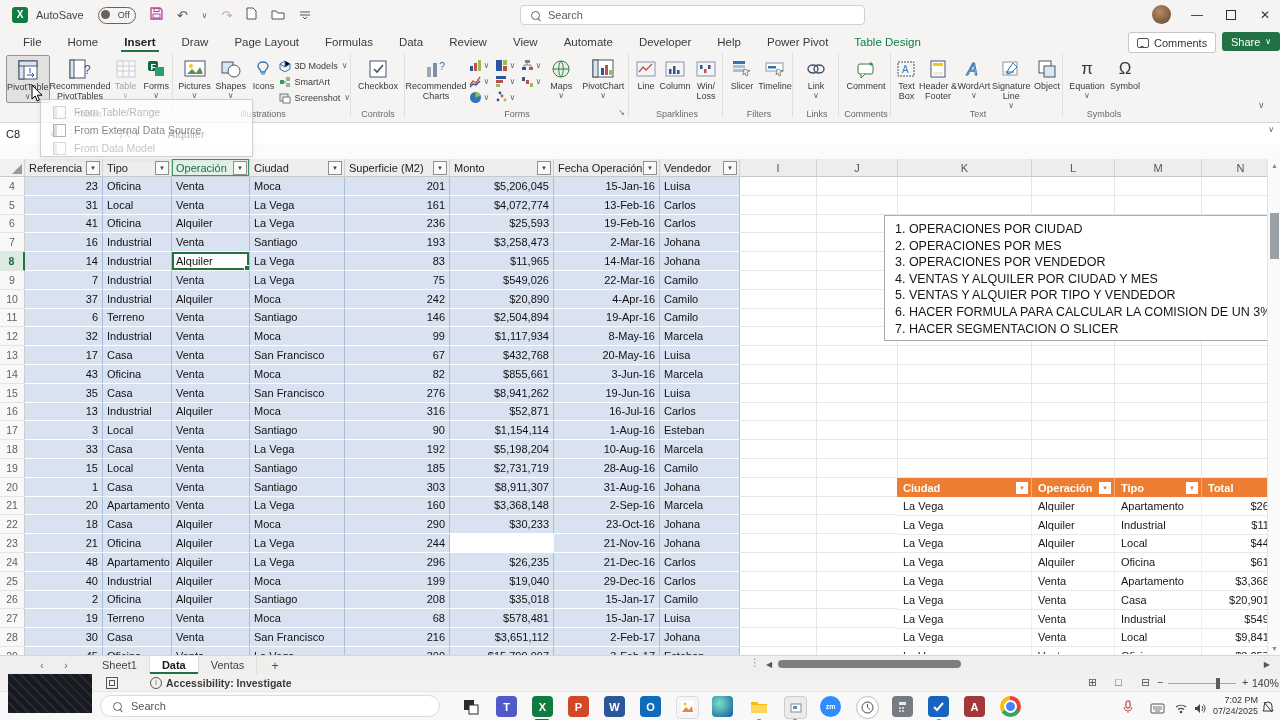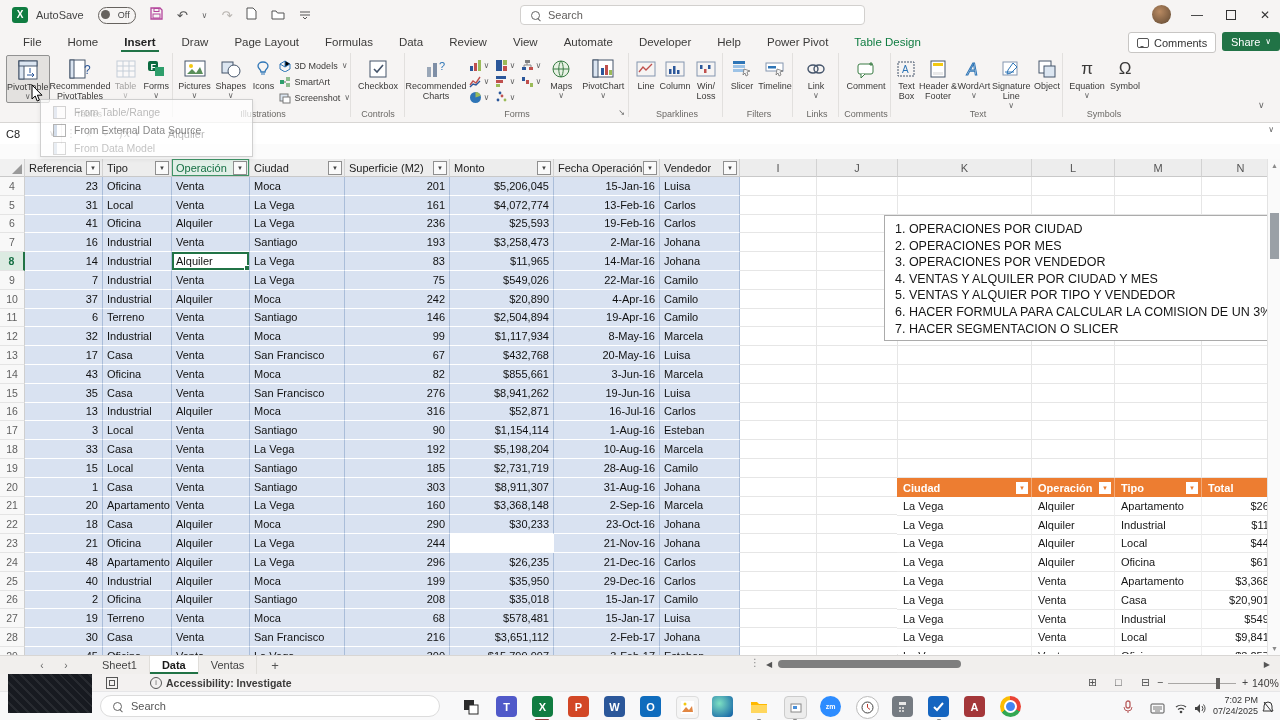--- a/index.html
+++ b/index.html
@@ -1021,21 +1021,21 @@
           <div class="ec" style="width: 87px;"></div>
           <div class="ec" style="width: 78px;"></div>
         </div>
         <div class="shrow">
           <div class="gut" style="width: 25px;">25</div>
           <div class="dc num" style="width: 78px;">40</div>
           <div class="dc" style="width: 69px;">Industrial</div>
           <div class="dc" style="width: 78px;">Alquiler</div>
           <div class="dc" style="width: 95px;">Moca</div>
           <div class="dc num" style="width: 105px;">199</div>
-          <div class="dc num" style="width: 104px;">$35,950</div>
+          <div class="dc num" style="width: 104px;">$19,040</div>
           <div class="dc num" style="width: 106px;">29-Dec-16</div>
           <div class="dc" style="width: 80px;">Carlos</div>
           <div class="ec" style="width: 77px;"></div>
           <div class="ec" style="width: 81px;"></div>
           <div class="ec" style="width: 134px;"></div>
           <div class="ec" style="width: 83px;"></div>
           <div class="ec" style="width: 87px;"></div>
           <div class="ec" style="width: 78px;"></div>
         </div>
         <div class="shrow">

